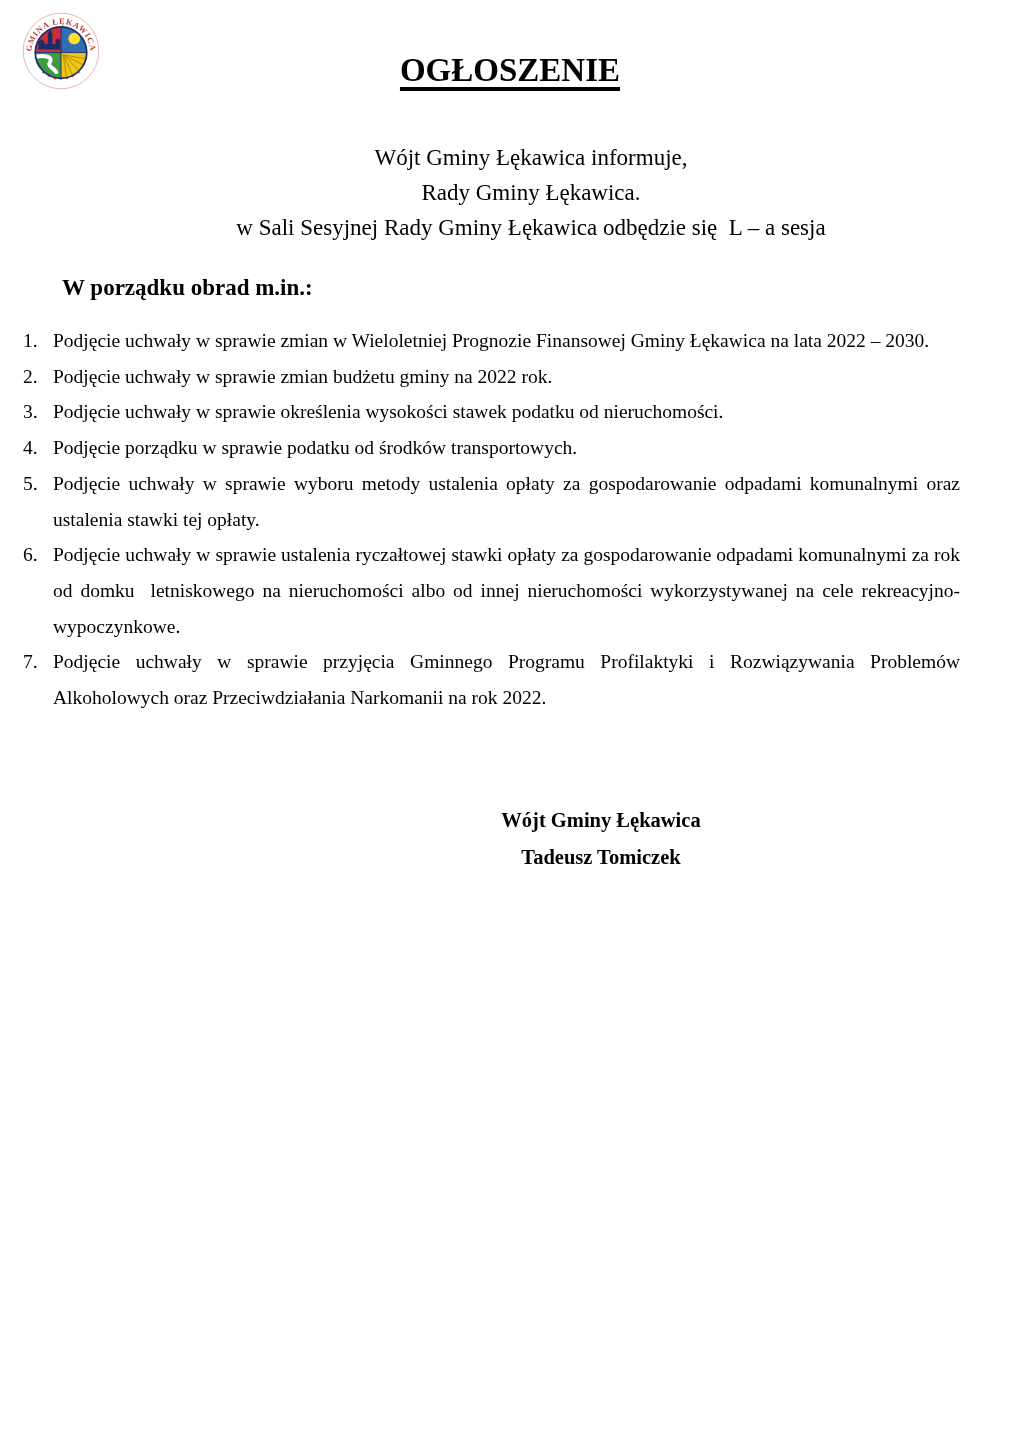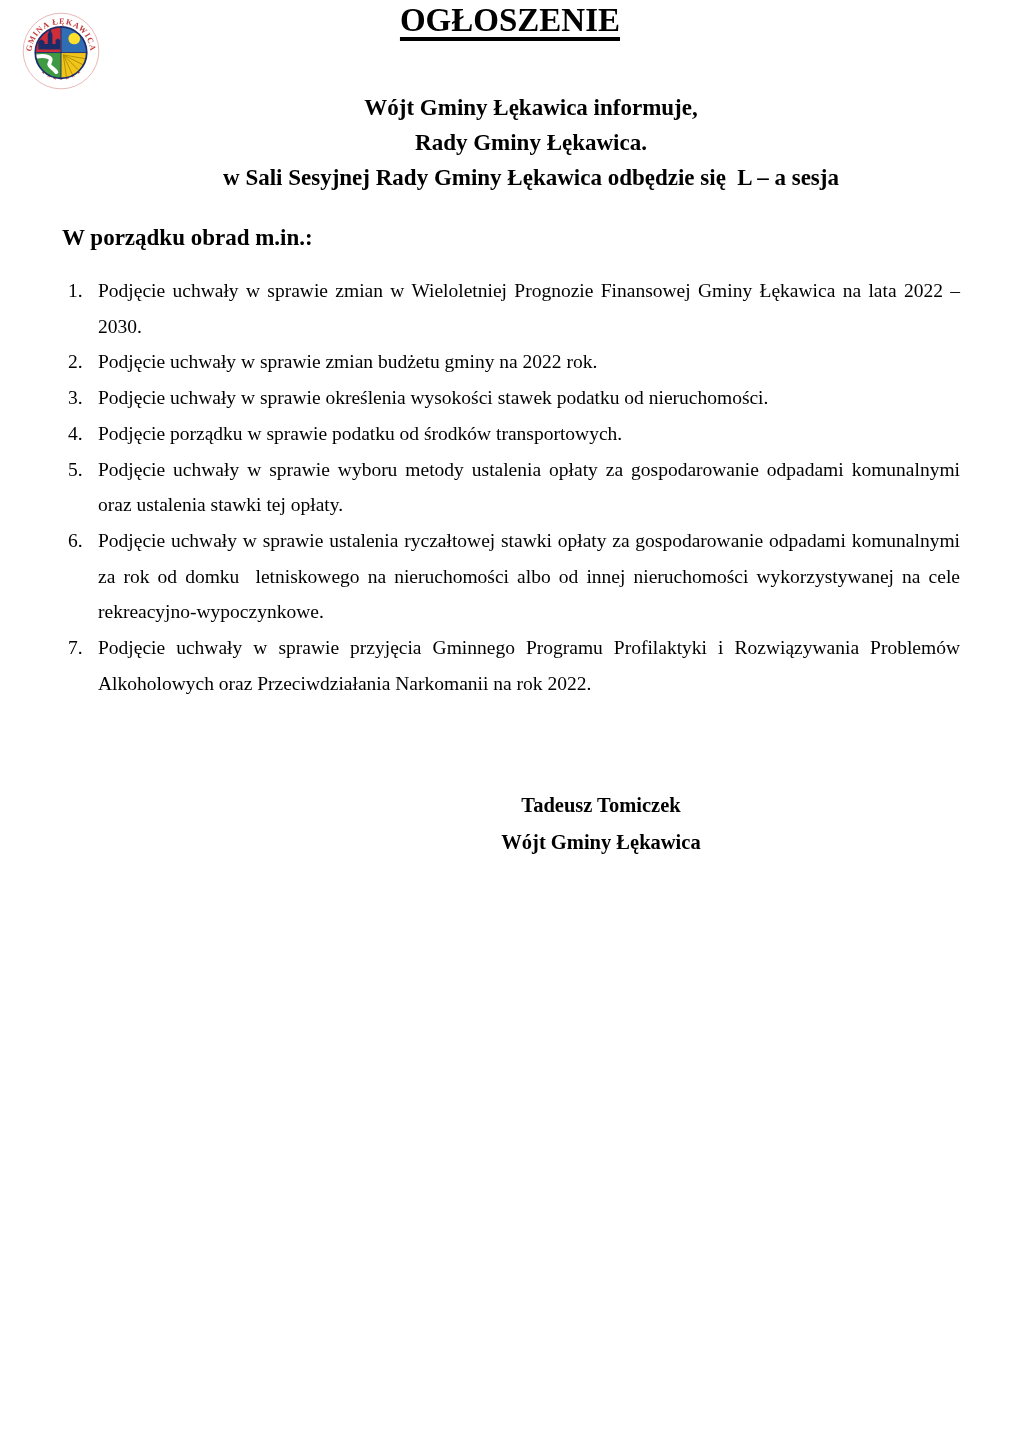--- a/index.html
+++ b/index.html
@@ -24,35 +24,36 @@
   .seal {
     position: absolute;
     left: 22px;
     top: 12px;
     width: 78px;
     height: 78px;
   }
   
   .doc-title {
     margin: 0;
+    padding-top: 50px;
     text-align: center;
     font-size: 33px;
     line-height: 40px;
     font-weight: bold;
   }
   .doc-title span {
     text-decoration: underline;
     text-decoration-thickness: 3.5px;
     text-underline-offset: 6px;
   }
   
   .intro {
     margin-top: 50px;
     text-align: center;
-    font-weight: bold;
+    font-weight: normal;
     font-size: 23px;
     line-height: 35px;
     padding-left: 42px;
   }
   .intro div { white-space: pre-wrap; }
   .intro .u {
     text-decoration: underline;
     text-decoration-thickness: 2px;
     text-underline-offset: 4px;
   }
@@ -61,21 +62,21 @@
     margin: 27px 0 0 62px;
     font-size: 23px;
     line-height: 31px;
     font-weight: bold;
     text-decoration-thickness: 2px;
     text-underline-offset: 4px;
   }
   
   ol.agenda {
     margin: 20px 0 16px 0;
-    padding: 0 60px 0 98px;
+    padding: 0 60px 0 53px;
     list-style: none;
     counter-reset: agendaItem;
     font-size: 19.5px;
     line-height: 35.7px;
     text-align: justify;
   }
   ol.agenda li {
     counter-increment: agendaItem;
     position: relative;
     white-space: pre-wrap;
@@ -171,17 +172,17 @@
       <li>Podjęcie porządku w sprawie podatku od środków transportowych.</li>
 
       <li>Podjęcie uchwały w sprawie wyboru metody ustalenia opłaty za gospodarowanie odpadami komunalnymi oraz ustalenia stawki tej opłaty.</li>
 
       <li>Podjęcie uchwały w sprawie ustalenia ryczałtowej stawki opłaty za gospodarowanie odpadami komunalnymi za rok od domku  letniskowego na nieruchomości albo od innej nieruchomości wykorzystywanej na cele rekreacyjno-wypoczynkowe.</li>
 
       <li>Podjęcie uchwały w sprawie przyjęcia Gminnego Programu Profilaktyki i Rozwiązywania Problemów Alkoholowych oraz Przeciwdziałania Narkomanii na rok 2022.</li>
     </ol>
 
   <div class="signature">
+    <div>Wójt Gminy Łękawica</div>
     <div>Tadeusz Tomiczek</div>
-    <div>Wójt Gminy Łękawica</div>
   </div>
 
 </div>
 
 </body></html>

